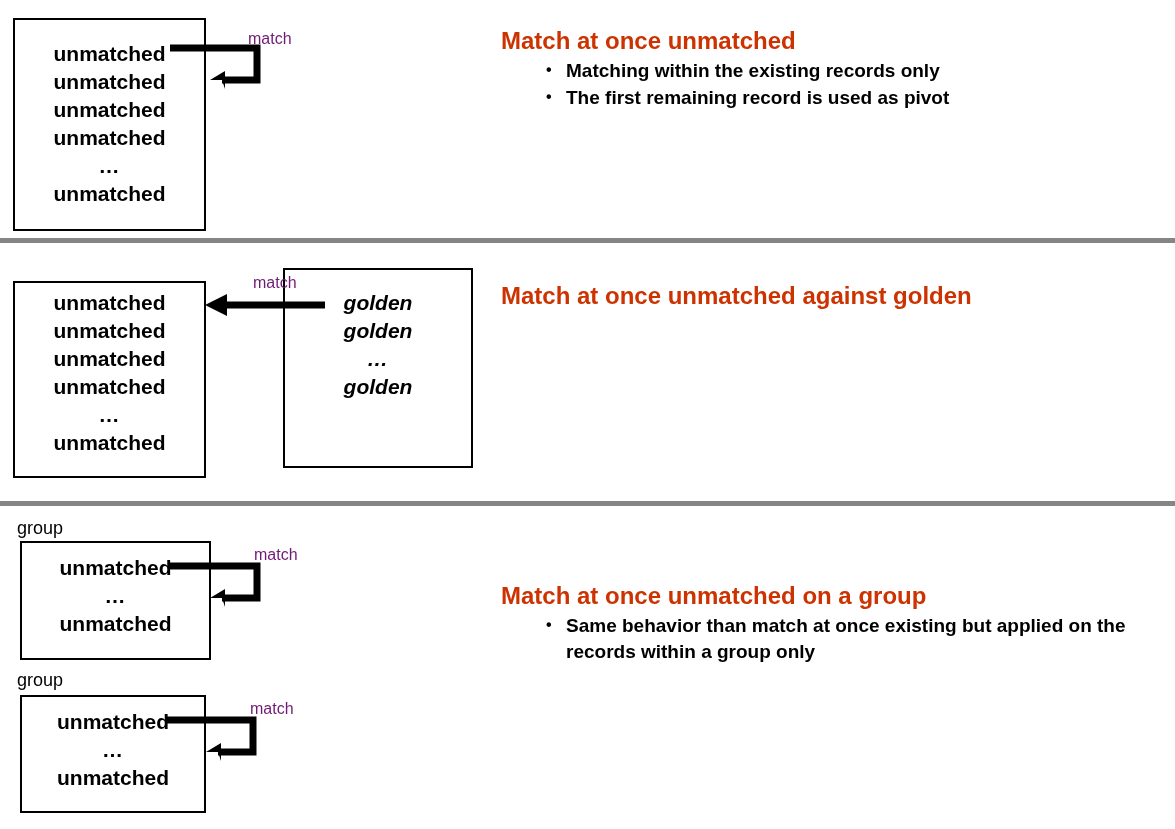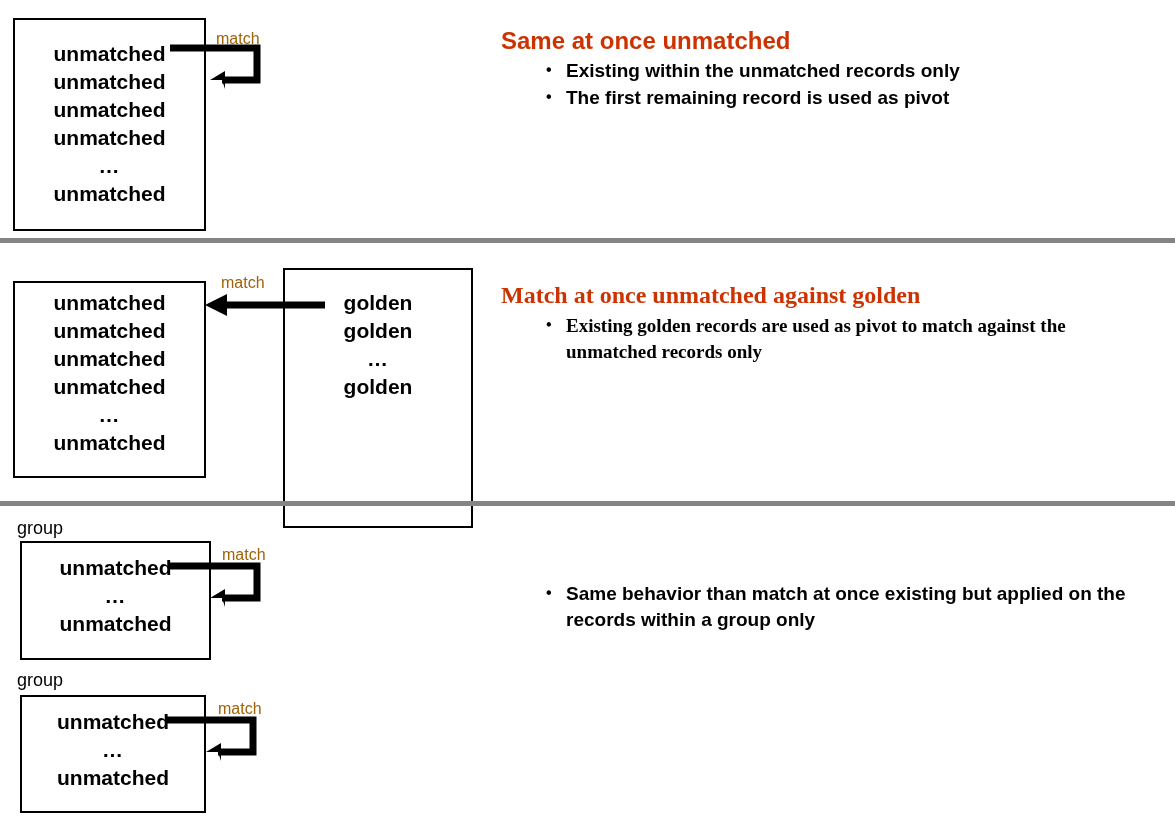--- a/index.html
+++ b/index.html
@@ -54,21 +54,21 @@
   .record-line { white-space: nowrap; }
   .record-line.ellipsis { letter-spacing: 1px; }
 
   
   #box-unmatched-1 { left: 13px; top: 18px; width: 193px; height: 213px; }
   #list-unmatched-1 { top: 20px; }
 
   
   #box-unmatched-2 { left: 13px; top: 281px; width: 193px; height: 197px; }
   #list-unmatched-2 { top: 6px; }
-  #box-golden { left: 283px; top: 268px; width: 190px; height: 260px; }
+  #box-golden { left: 283px; top: 268px; width: 190px; height: 200px; font-style: italic; }
   #list-golden { top: 19px; }
 
   
   #box-group-1 { left: 20px; top: 541px; width: 191px; height: 119px; }
   #list-group-1 { top: 11px; }
   #box-group-2 { left: 20px; top: 695px; width: 186px; height: 118px; }
   #list-group-2 { top: 11px; }
 
   
   .group-label {
@@ -79,22 +79,23 @@
     white-space: nowrap;
   }
   #group-label-1 { left: 17px; top: 519px; }
   #group-label-2 { left: 17px; top: 671px; }
 
   
   .match-label {
     position: absolute;
     font-size: 16px;
     line-height: 19px;
-    color: #a16207;
+    color: #701a75;
     white-space: nowrap;
+    margin-left: 32px;
   }
   #match-label-1 { left: 216px; top: 29px; }
   #match-label-2 { left: 221px; top: 273px; }
   #match-label-3 { left: 222px; top: 545px; }
   #match-label-4 { left: 218px; top: 699px; }
 
   
   .arrow-svg {
     position: absolute;
     overflow: visible;
@@ -104,21 +105,21 @@
   #arrow-loop-3 { left: 150px; top: 558px; width: 130px; height: 55px; }
   #arrow-loop-4 { left: 146px; top: 712px; width: 130px; height: 55px; }
 
   
   .section-text {
     position: absolute;
     left: 501px;
     width: 660px;
   }
   #text-section-1 { top: 26px; }
-  #text-section-2 { top: 281px; font-family: Liberation Serif, serif; }
+  #text-section-2 { top: 281px; }
   #text-section-3 { top: 581px; }
 
   .section-title {
     font-size: 24px;
     font-weight: bold;
     line-height: 29px;
     color: #CC3300;
     margin: 0 0 3px 0;
     white-space: nowrap;
   }
@@ -160,23 +161,23 @@
     </div>
   </div>
 
   <svg class="arrow-svg" id="arrow-loop-1" viewBox="0 0 130 55">
     <path d="M 20 8 L 107 8 L 107 40 L 72 40" fill="none" stroke="#000000" stroke-width="7"></path>
     <polygon points="72,40 60,40 75,31 75,49" fill="#000000"></polygon>
   </svg>
   <div class="match-label" id="match-label-1">match</div>
 
   <div class="section-text" id="text-section-1">
-    <div class="section-title">Same at once unmatched</div>
+    <div class="section-title">Match at once unmatched</div>
     <ul class="bullet-list">
-      <li class="bullet-item">Existing within the unmatched records only</li>
+      <li class="bullet-item">Matching within the existing records only</li>
       <li class="bullet-item">The first remaining record is used as pivot</li>
     </ul>
   </div>
 
   <div class="separator" id="sep-1"></div>
 
   <div class="record-box" id="box-unmatched-2">
     <div class="record-list" id="list-unmatched-2">
       <div class="record-line">unmatched</div>
       <div class="record-line">unmatched</div>
@@ -198,21 +199,20 @@
 
   <svg class="arrow-svg" id="arrow-straight-2" viewBox="0 0 140 30">
     <path d="M 130 15 L 27 15" fill="none" stroke="#000000" stroke-width="7"></path>
     <polygon points="10,15 32,4 32,26" fill="#000000"></polygon>
   </svg>
   <div class="match-label" id="match-label-2">match</div>
 
   <div class="section-text" id="text-section-2">
     <div class="section-title">Match at once unmatched against golden</div>
     <ul class="bullet-list">
-      <li class="bullet-item">Existing golden records are used as pivot to match against the unmatched records only</li>
     </ul>
   </div>
 
   <div class="separator" id="sep-2"></div>
 
   <div class="group-label" id="group-label-1">group</div>
   <div class="record-box" id="box-group-1">
     <div class="record-list" id="list-group-1">
       <div class="record-line">unmatched</div>
       <div class="record-line ellipsis">…</div>
@@ -235,18 +235,19 @@
     </div>
   </div>
 
   <svg class="arrow-svg" id="arrow-loop-4" viewBox="0 0 130 55">
     <path d="M 20 8 L 107 8 L 107 40 L 72 40" fill="none" stroke="#000000" stroke-width="7"></path>
     <polygon points="72,40 60,40 75,31 75,49" fill="#000000"></polygon>
   </svg>
   <div class="match-label" id="match-label-4">match</div>
 
   <div class="section-text" id="text-section-3">
+    <div class="section-title">Match at once unmatched on a group</div>
     <ul class="bullet-list">
       <li class="bullet-item">Same behavior than match at once existing but applied on the records within a group only</li>
     </ul>
   </div>
 
 </div>
 
 </body></html>

